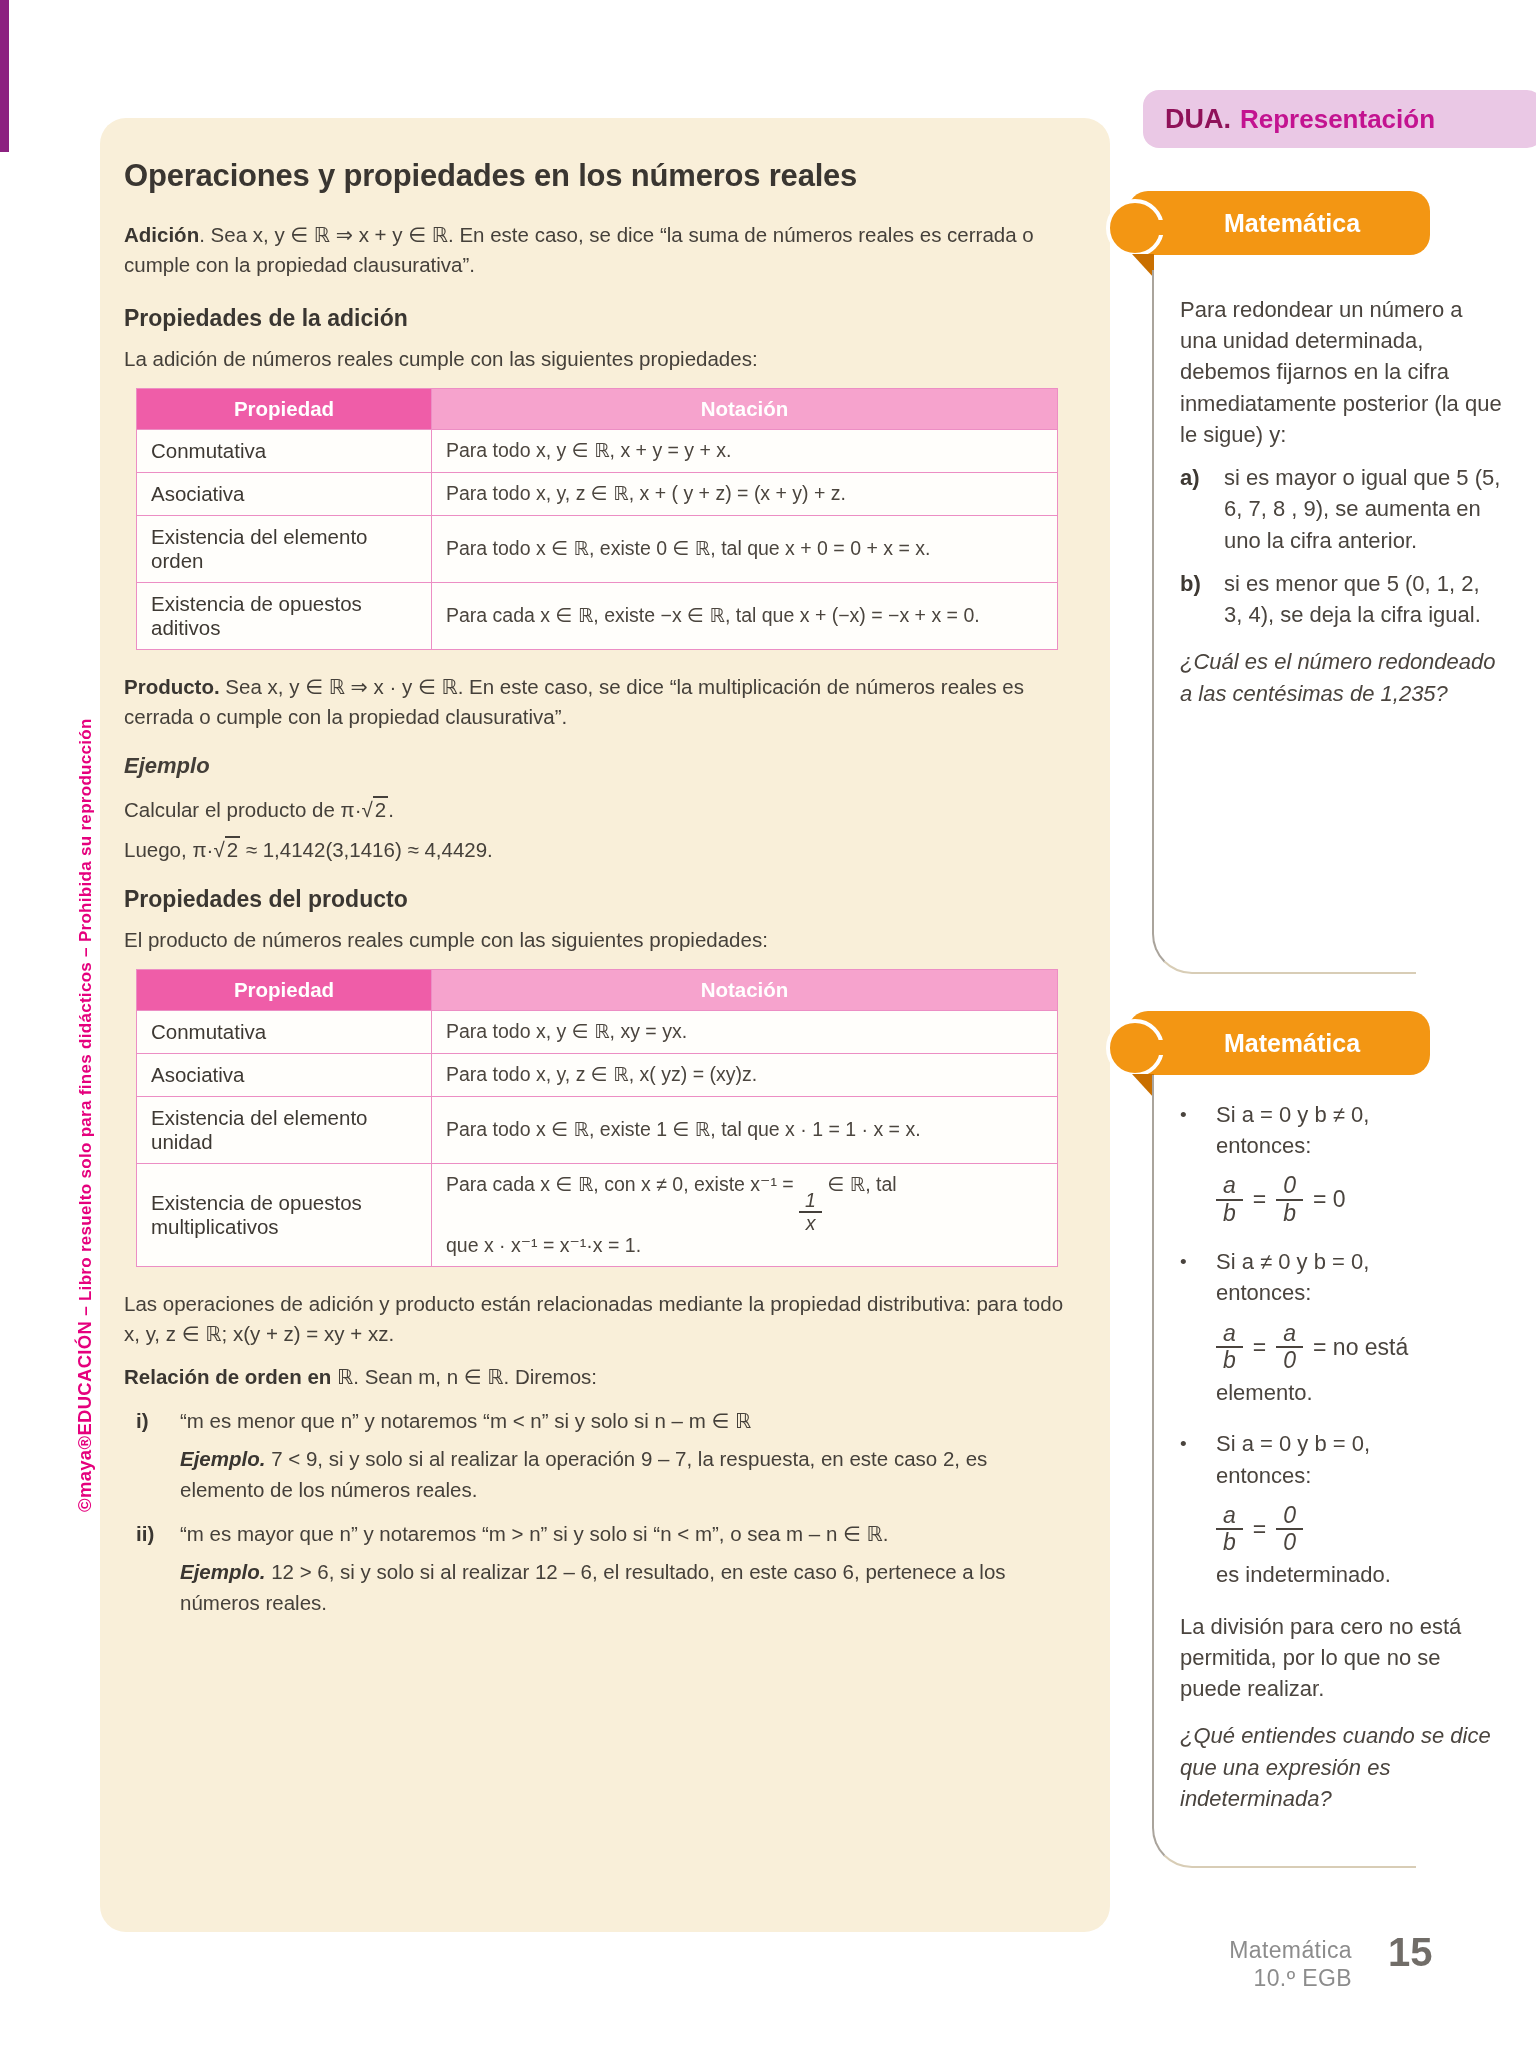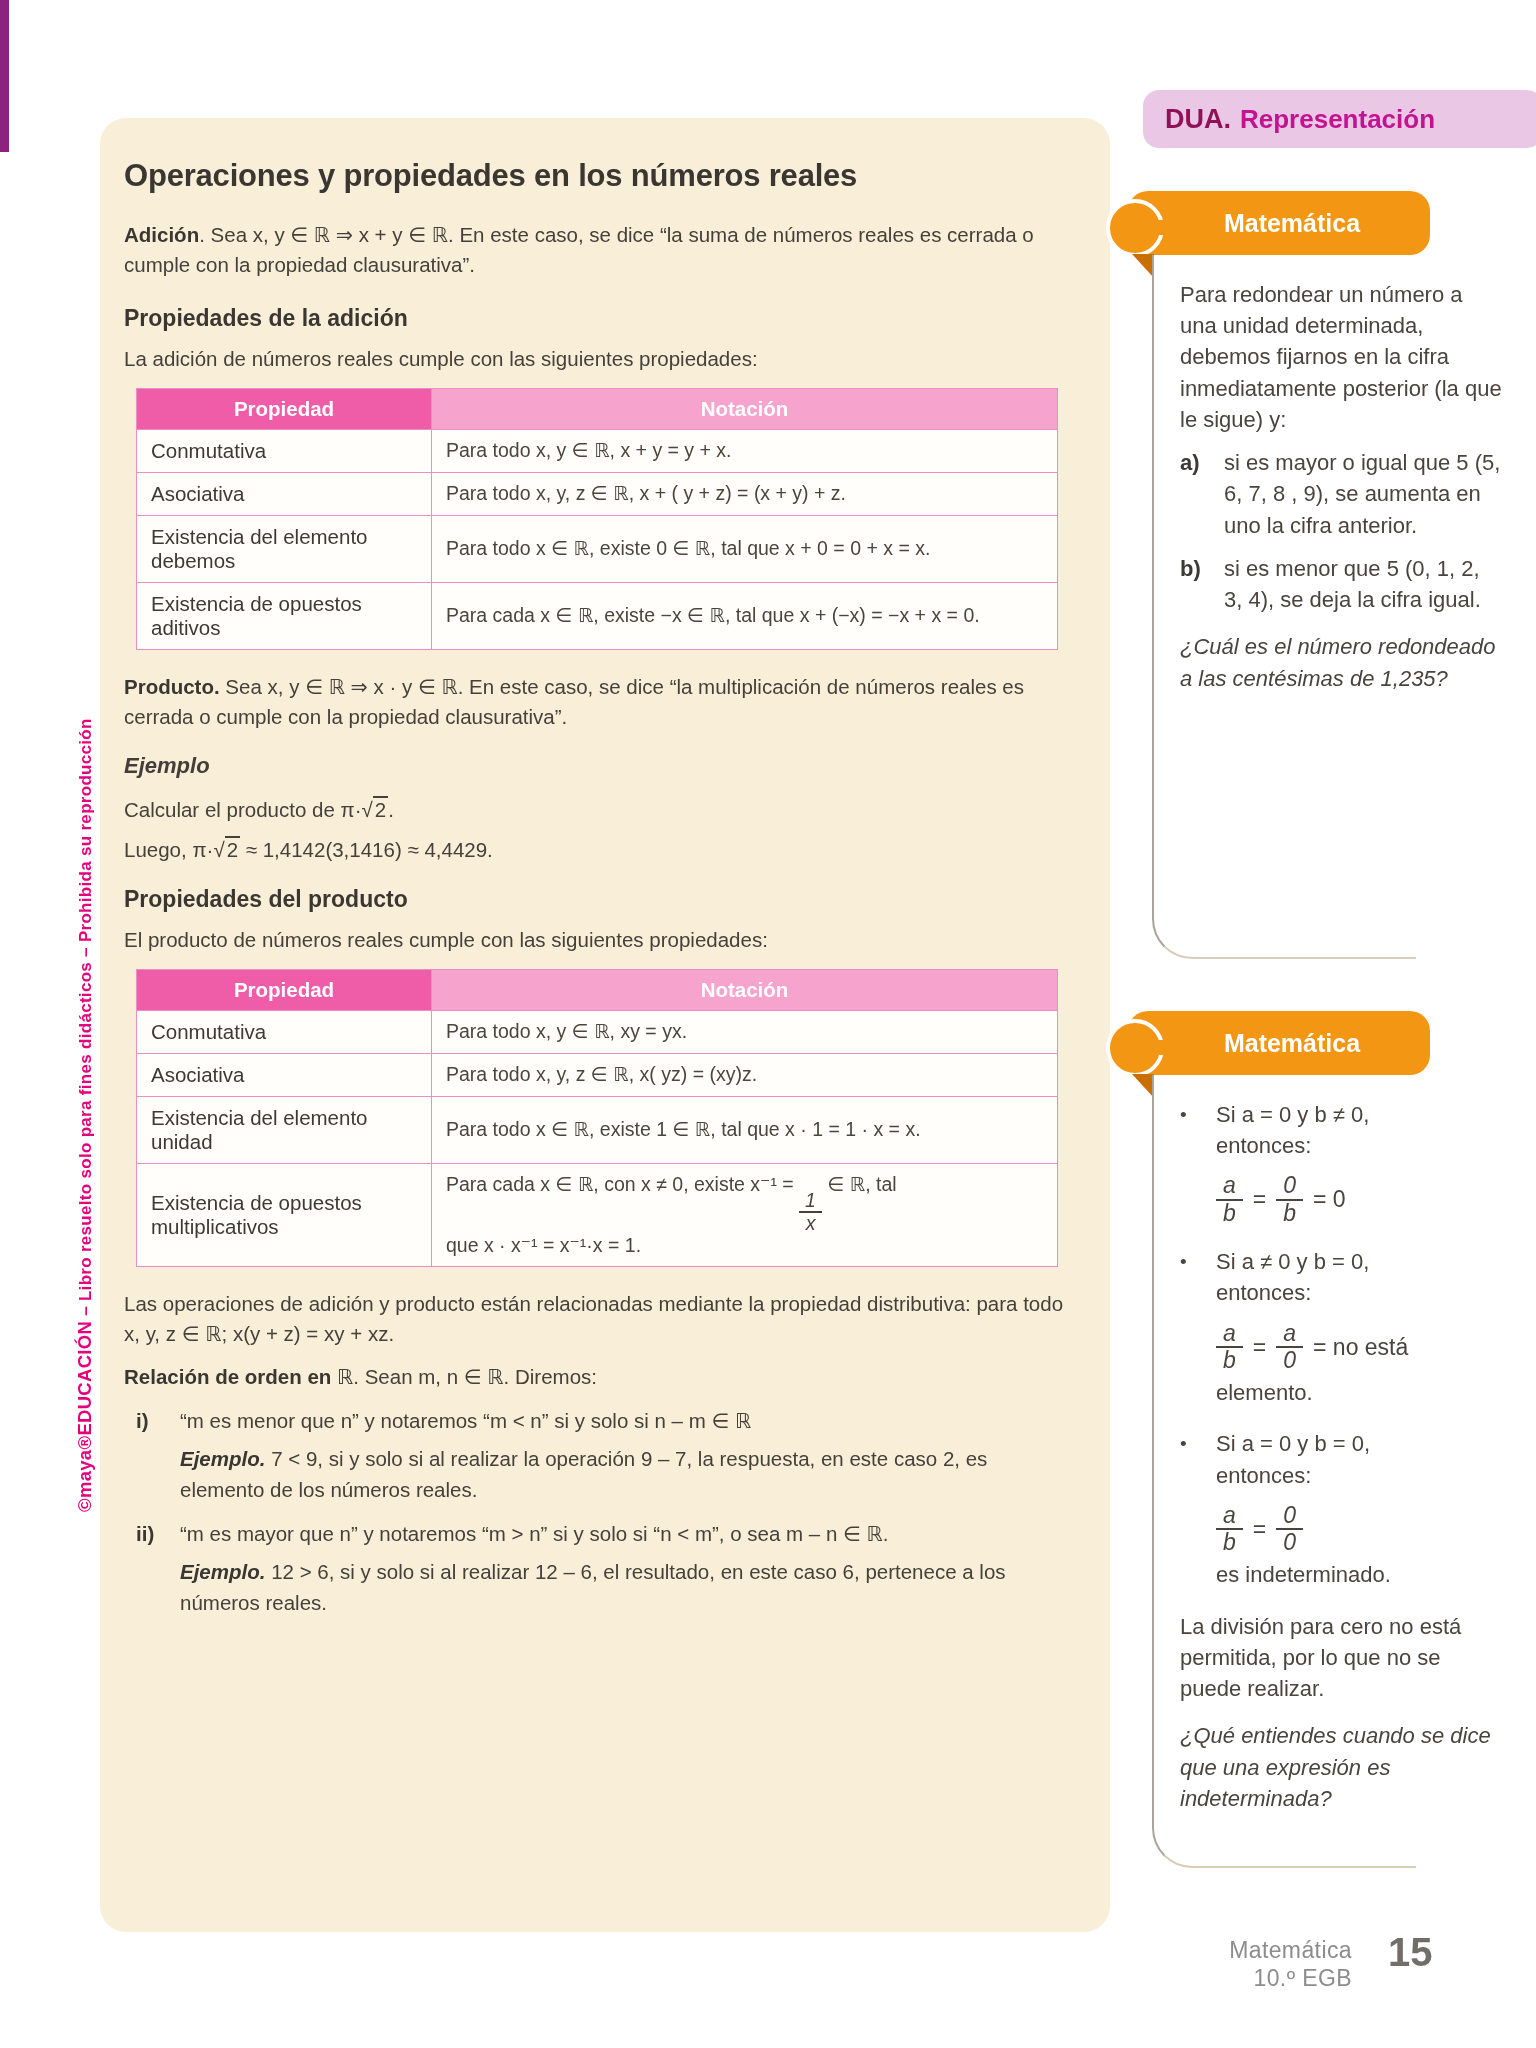--- a/index.html
+++ b/index.html
@@ -68,21 +68,21 @@
     clip-path:polygon(0 0,100% 0,100% 100%);
   }
   .mat-box{
     position:absolute;left:1152px;width:384px;box-sizing:border-box;
     padding:24px 34px 0 28px;font-size:22px;line-height:1.42;color:#4a443e;
   }
   .mat-box .edge{
     position:absolute;left:0;top:0;bottom:0;width:262px;pointer-events:none;
     border-left:2px solid #aaa49c;border-bottom:2px solid #d8cdb6;border-bottom-left-radius:40px;
   }
-  .box1{top:255px;height:704px;padding-left:28px;}
+  .box1{top:270px;height:704px;padding-left:28px;}
   .box2{top:1075px;height:793px;}
   .sb-p{margin:0 0 12px 0;}
   .ab-item{display:flex;margin:12px 0;}
   .ab-label{font-weight:700;width:44px;flex:none;color:#3e3933;}
   .sb-q{font-style:italic;margin-top:16px;color:#4a443e;}
   .bullet{display:flex;margin:0 0 14px 0;}
   .dot{width:36px;flex:none;font-size:19px;padding-top:3px;}
   .btxt{flex:1;}
   .fracline{display:flex;align-items:center;gap:10px;margin:12px 0 4px 0;font-size:23px;}
   .fracline .eq,.fracline .ftail{font-style:normal;}
@@ -128,21 +128,21 @@
     </tr>
     <tr>
       <td class="prop">Conmutativa</td>
       <td class="nota">Para todo x, y ∈ ℝ, x + y = y + x.</td>
     </tr>
     <tr>
       <td class="prop">Asociativa</td>
       <td class="nota">Para todo x, y, z ∈ ℝ, x + ( y + z) = (x + y) + z.</td>
     </tr>
     <tr>
-      <td class="prop">Existencia del elemento debemos</td>
+      <td class="prop">Existencia del elemento orden</td>
       <td class="nota">Para todo x ∈ ℝ, existe 0 ∈ ℝ, tal que x + 0 = 0 + x = x.</td>
     </tr>
     <tr>
       <td class="prop">Existencia de opuestos aditivos</td>
       <td class="nota">Para cada x ∈ ℝ, existe −x ∈ ℝ, tal que x + (−x) = −x + x = 0.</td>
     </tr>
   </tbody>
     </table>
 
   <p class="body-p">

